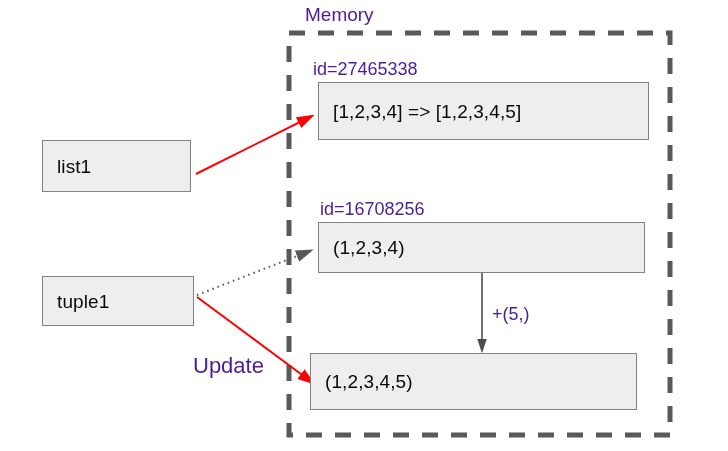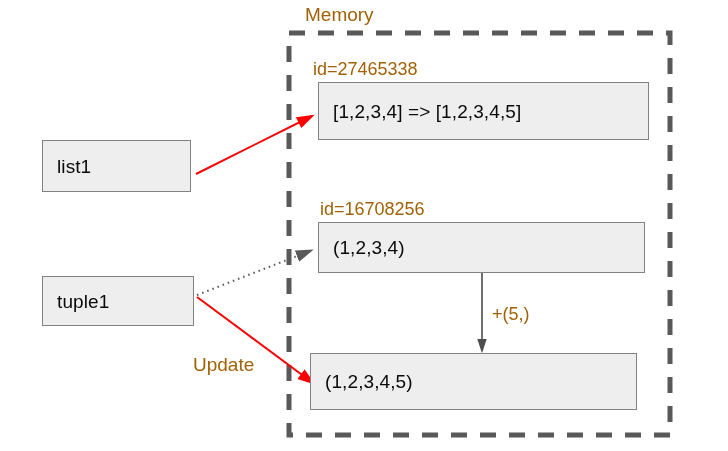--- a/index.html
+++ b/index.html
@@ -49,31 +49,31 @@
   #box-tuple1  { left: 42px;  top: 276px; width: 152px; height: 50px; }
 
   
   #box-obj-list  { left: 318px; top: 82px;  width: 331px; height: 58px; }
   #box-obj-tup1  { left: 318px; top: 222px; width: 327px; height: 51px; }
   #box-obj-tup2  { left: 310px; top: 353px; width: 327px; height: 57px; }
 
   
   .caption {
     position: absolute;
-    color: #a16207;
+    color: #4c1d95;
     font-size: 18px;
     line-height: 1;
     white-space: nowrap;
   }
   #memory-title { left: 305px; top: 5px;   font-size: 19px; }
   #id-label-1   { left: 313px; top: 60px;  }
   #id-label-2   { left: 320px; top: 200px; }
   #id-label-3   { left: 332px; top: 330px; }
   #op-label     { left: 492px; top: 305px; }
-  #update-label { left: 193px; top: 355px; font-size: 19px; }
+  #update-label { left: 193px; top: 355px; font-size: 22px; }
 </style>
 </head>
 <body>
 
 <div id="canvas">
 
   <svg id="wires" viewBox="0 0 728 451" xmlns="http://www.w3.org/2000/svg">
     <defs>
       <marker id="arrow-red" markerWidth="9" markerHeight="9" refX="7.5" refY="3" orient="auto" markerUnits="strokeWidth">
         <path d="M0,0 L9,3 L0,6 Z" fill="#ff0000"></path>

